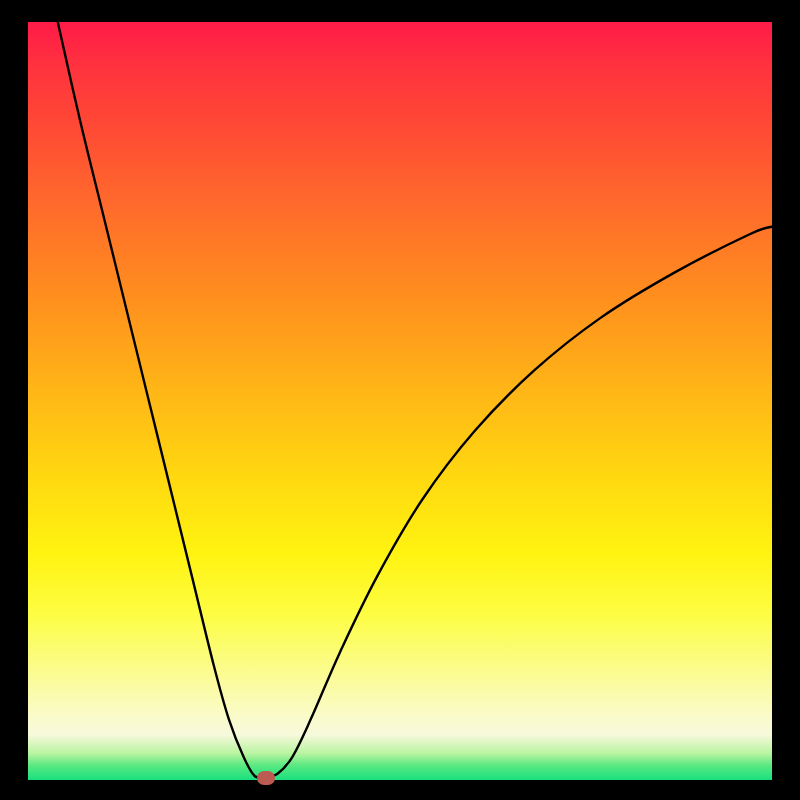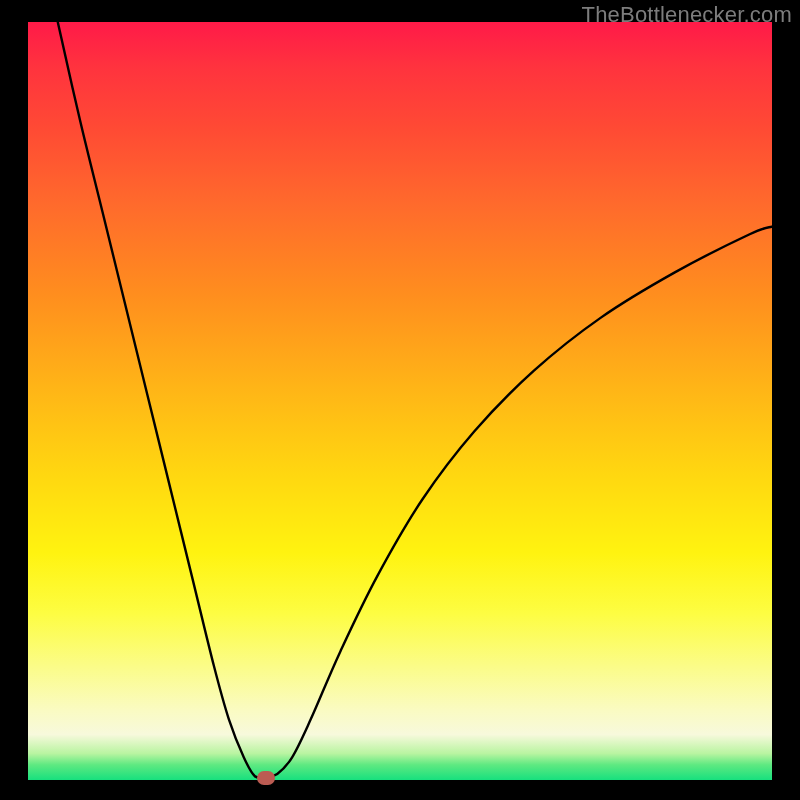--- a/index.html
+++ b/index.html
@@ -63,20 +63,19 @@
     position: absolute;
     left: 0; top: 0;
     width: 744px; height: 758px;
     overflow: visible;
   }
 </style>
 </head>
 <body>
 
 <div class="frame">
-  <div class="watermark">TheBottlenecker.com</div>
   <div class="plot">
     <svg class="curve" viewBox="0 0 744 758" preserveAspectRatio="none">
       <path id="curve-path" fill="none" stroke="#000" stroke-width="2.4" stroke-linecap="round" stroke-linejoin="round" d="M 29.76 0.00 C 33.78 17.74, 44.04 64.43, 52.08 98.54 C 60.12 132.65, 66.36 156.75, 74.40 189.50 C 82.44 222.25, 88.68 247.71, 96.72 280.46 C 104.76 313.21, 111.00 338.67, 119.04 371.42 C 127.08 404.17, 133.32 429.63, 141.36 462.38 C 149.40 495.13, 155.64 520.59, 163.68 553.34 C 171.72 586.09, 179.30 618.38, 186.00 644.30 C 192.70 670.22, 195.52 680.99, 200.88 697.36 C 206.24 713.73, 211.07 725.03, 215.76 735.26 C 220.45 745.49, 222.90 750.80, 226.92 754.21 C 230.94 757.62, 234.06 754.62, 238.08 754.21 C 242.10 753.80, 244.55 755.35, 249.24 751.94 C 253.93 748.52, 258.09 745.08, 264.12 735.26 C 270.15 725.44, 274.02 716.46, 282.72 697.36 C 291.42 678.26, 300.43 655.06, 312.48 629.14 C 324.53 603.22, 334.95 580.63, 349.68 553.34 C 364.41 526.05, 376.91 503.46, 394.32 477.54 C 411.73 451.62, 426.31 432.51, 446.40 409.32 C 466.49 386.13, 483.15 369.15, 505.92 348.68 C 528.69 328.21, 547.44 313.36, 572.88 295.62 C 598.32 277.88, 620.50 265.15, 647.28 250.14 C 674.06 235.13, 704.27 220.43, 721.68 212.24 C 739.09 204.05, 739.98 206.02, 744.00 204.66"></path>
     </svg>
     <div class="marker" id="marker" style="left: 238.08px; top: 755.726px;"></div>
   </div>
 </div>
 
 </body></html>

